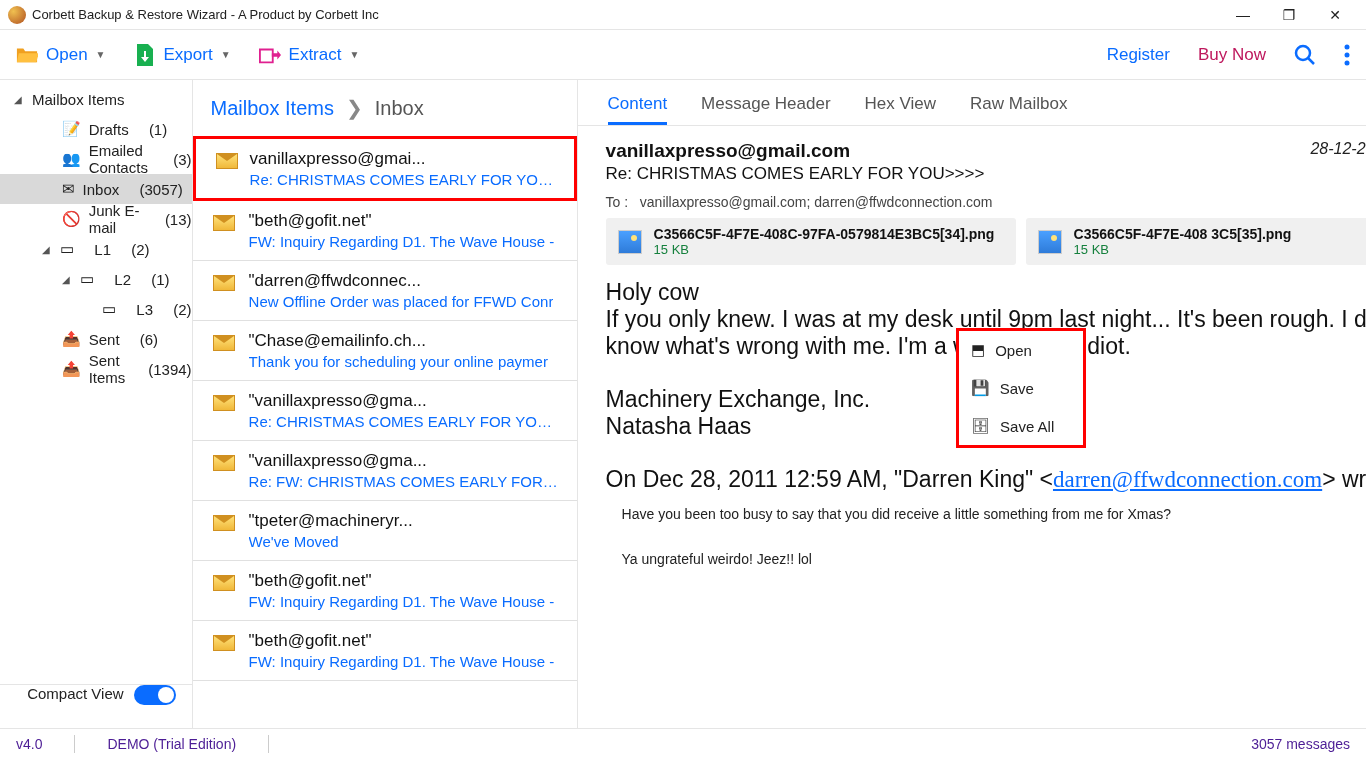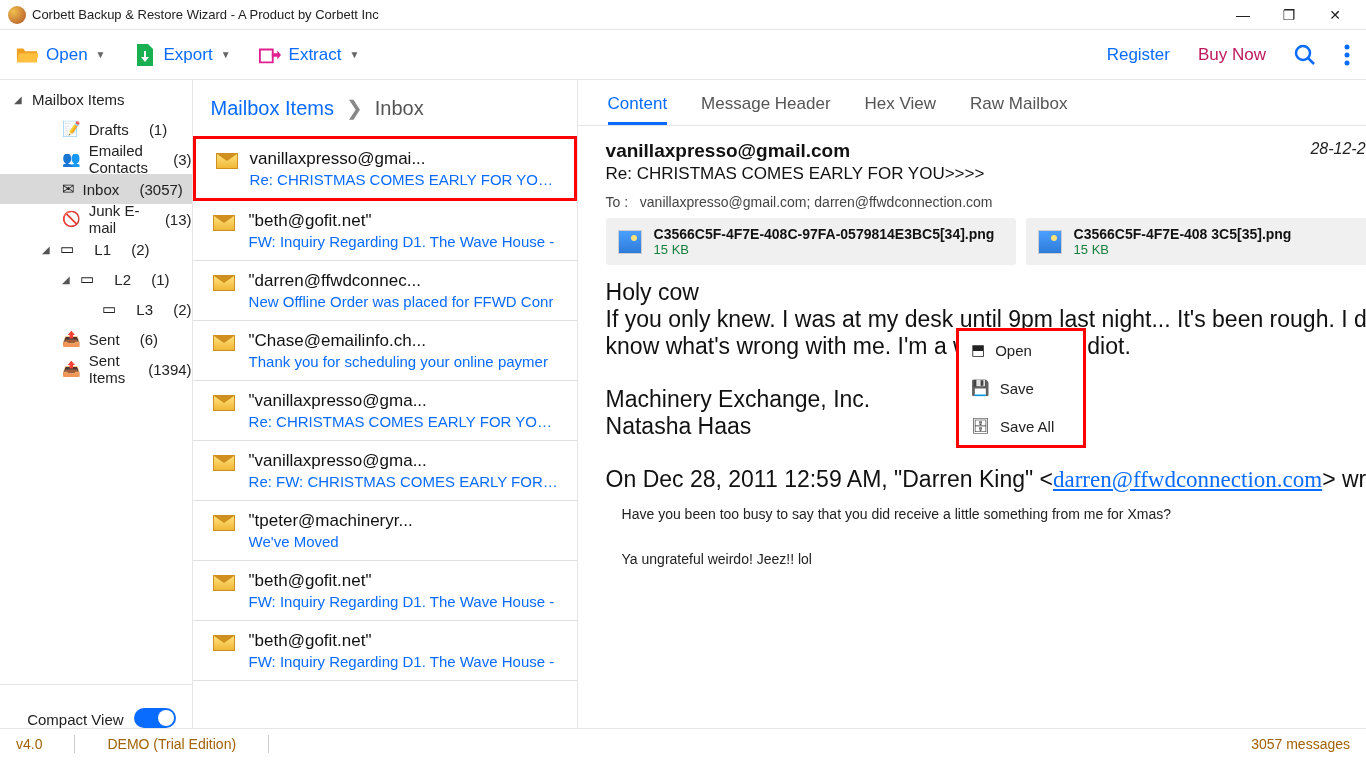--- a/index.html
+++ b/index.html
@@ -13,21 +13,21 @@
 .tbtn { display:flex; align-items:center; gap:8px; font-size:17px; }
 .tbtn .cv { font-size:10px; color:#666; }
 .ic { width:22px; height:22px; display:inline-flex; align-items:center; justify-content:center; }
 .main { display:flex; height:648px; }
 .sidebar { width:342px; border-right:1px solid #e5e5e5; display:flex; flex-direction:column; }
 .tree { flex:1; overflow:auto; padding-top:4px; font-size:15px; color:#222; }
 .trow { display:flex; align-items:center; height:30px; padding-left:14px; gap:8px; }
 .trow.sel { background:#d9d9d9; }
 .trow .arr { width:10px; display:inline-block; font-size:10px; color:#555; }
 .cnt { color:#222; }
-.compact { height:44px; border-top:1px solid #e5e5e5; display:flex; align-items:flex-end; justify-content:flex-end; padding:0 16px; gap:10px; font-size:15px; color:#222; }
+.compact { height:44px; border-top:1px solid #e5e5e5; display:flex; align-items:flex-start; justify-content:flex-end; padding:0 16px; gap:10px; font-size:15px; color:#222; }
 .toggle { width:42px; height:20px; border-radius:10px; background:#0a6cff; position:relative; }
 .toggle::after { content:""; position:absolute; right:2px; top:2px; width:16px; height:16px; background:#fff; border-radius:50%; }
 .listcol { width:387px; border-right:1px solid #e5e5e5; display:flex; flex-direction:column; position:relative; }
 .crumb { height:56px; display:flex; align-items:center; padding:0 18px; font-size:20px; color:#555; gap:12px; }
 .crumb .a { color:#0a6cff; }
 .emails { flex:1; overflow:auto; }
 .eitem { border-bottom:1px solid #e0e0e0; padding:10px 14px 10px 20px; display:flex; gap:14px; align-items:flex-start; }
 .eitem.sel { border:3px solid #ff0000;gap:12px; }
 .env { width:22px; height:16px; margin-top:4px; background:linear-gradient(#ffe27a,#f0b83a); border:1px solid #d09020; position:relative; }
 .env::before { content:""; position:absolute; left:0; right:0; top:0; border-left:10px solid transparent; border-right:10px solid transparent; border-top:7px solid #d09020; }
@@ -52,21 +52,21 @@
 .ctx { position:absolute; left:956px; top:328px; width:130px; background:#fff; border:3px solid #ff0000; padding:0; z-index:50; }
 .ctxi { display:flex; align-items:center; gap:10px; padding:10px 12px; font-size:15px; color:#222; }
 .msgtext { margin-top:14px; font-family:"Times New Roman",serif; font-size:23px; }
 .quoted { margin-top:10px; font-size:14px; color:#222; font-family:"Segoe UI",Arial,sans-serif; line-height:1.6; }
 .link { color:#0a6cff; text-decoration:underline;font-family:Liberation Serif, serif; }
 .pdate { position:absolute; right:28px; top:14px; font-size:16px; color:#222;font-style:italic; }
 .pscroll { position:absolute; right:2px; top:46px; bottom:0; width:16px; background:#f3f3f3; }
 .pscroll .up,.pscroll .dn { height:16px; text-align:center; font-size:10px; color:#555; }
 .pscroll .thumb { width:10px; height:60px; background:#c6c6c6; margin:2px auto; border-radius:2px; }
 .pscroll.att-sc { top:110px; height:110px; bottom:auto; }
-.status { height:30px; border-top:1px solid #e5e5e5; display:flex; align-items:center; padding:0 16px; font-size:14px; color:#a16207; gap:32px; }
+.status { height:30px; border-top:1px solid #e5e5e5; display:flex; align-items:center; padding:0 16px; font-size:14px; color:#4c1d95; gap:32px; }
 .status .sep { width:1px; height:18px; background:#ccc; }
 .status .sp { flex:1; }
 svg { display:block; }
 </style>
 </head>
 <body>
 
 <div class="titlebar">
   <div class="logo"></div>
   <div class="t">Corbett Backup &amp; Restore Wizard - A Product by Corbett Inc</div>

